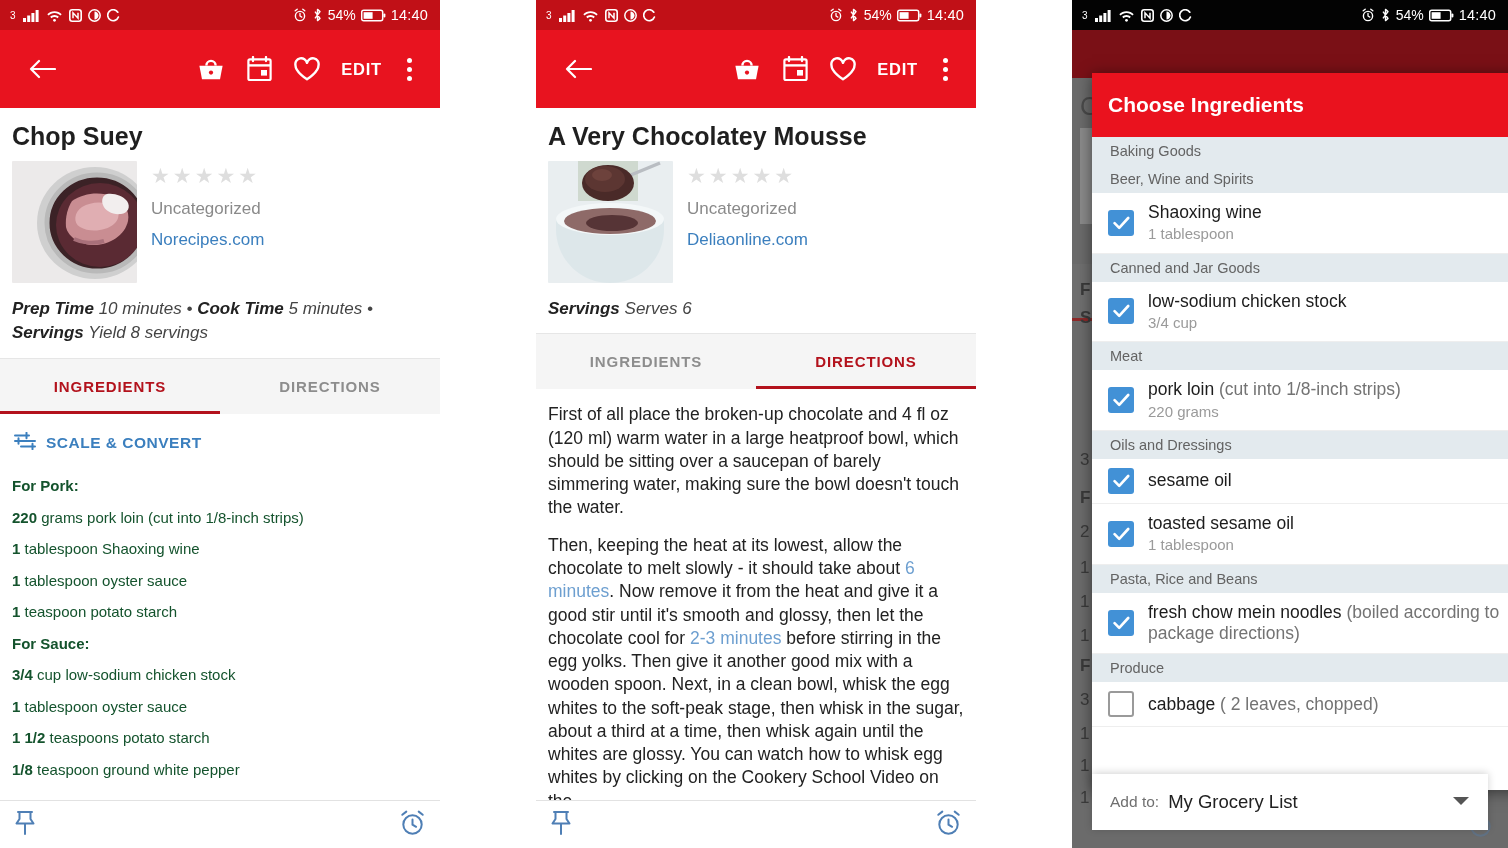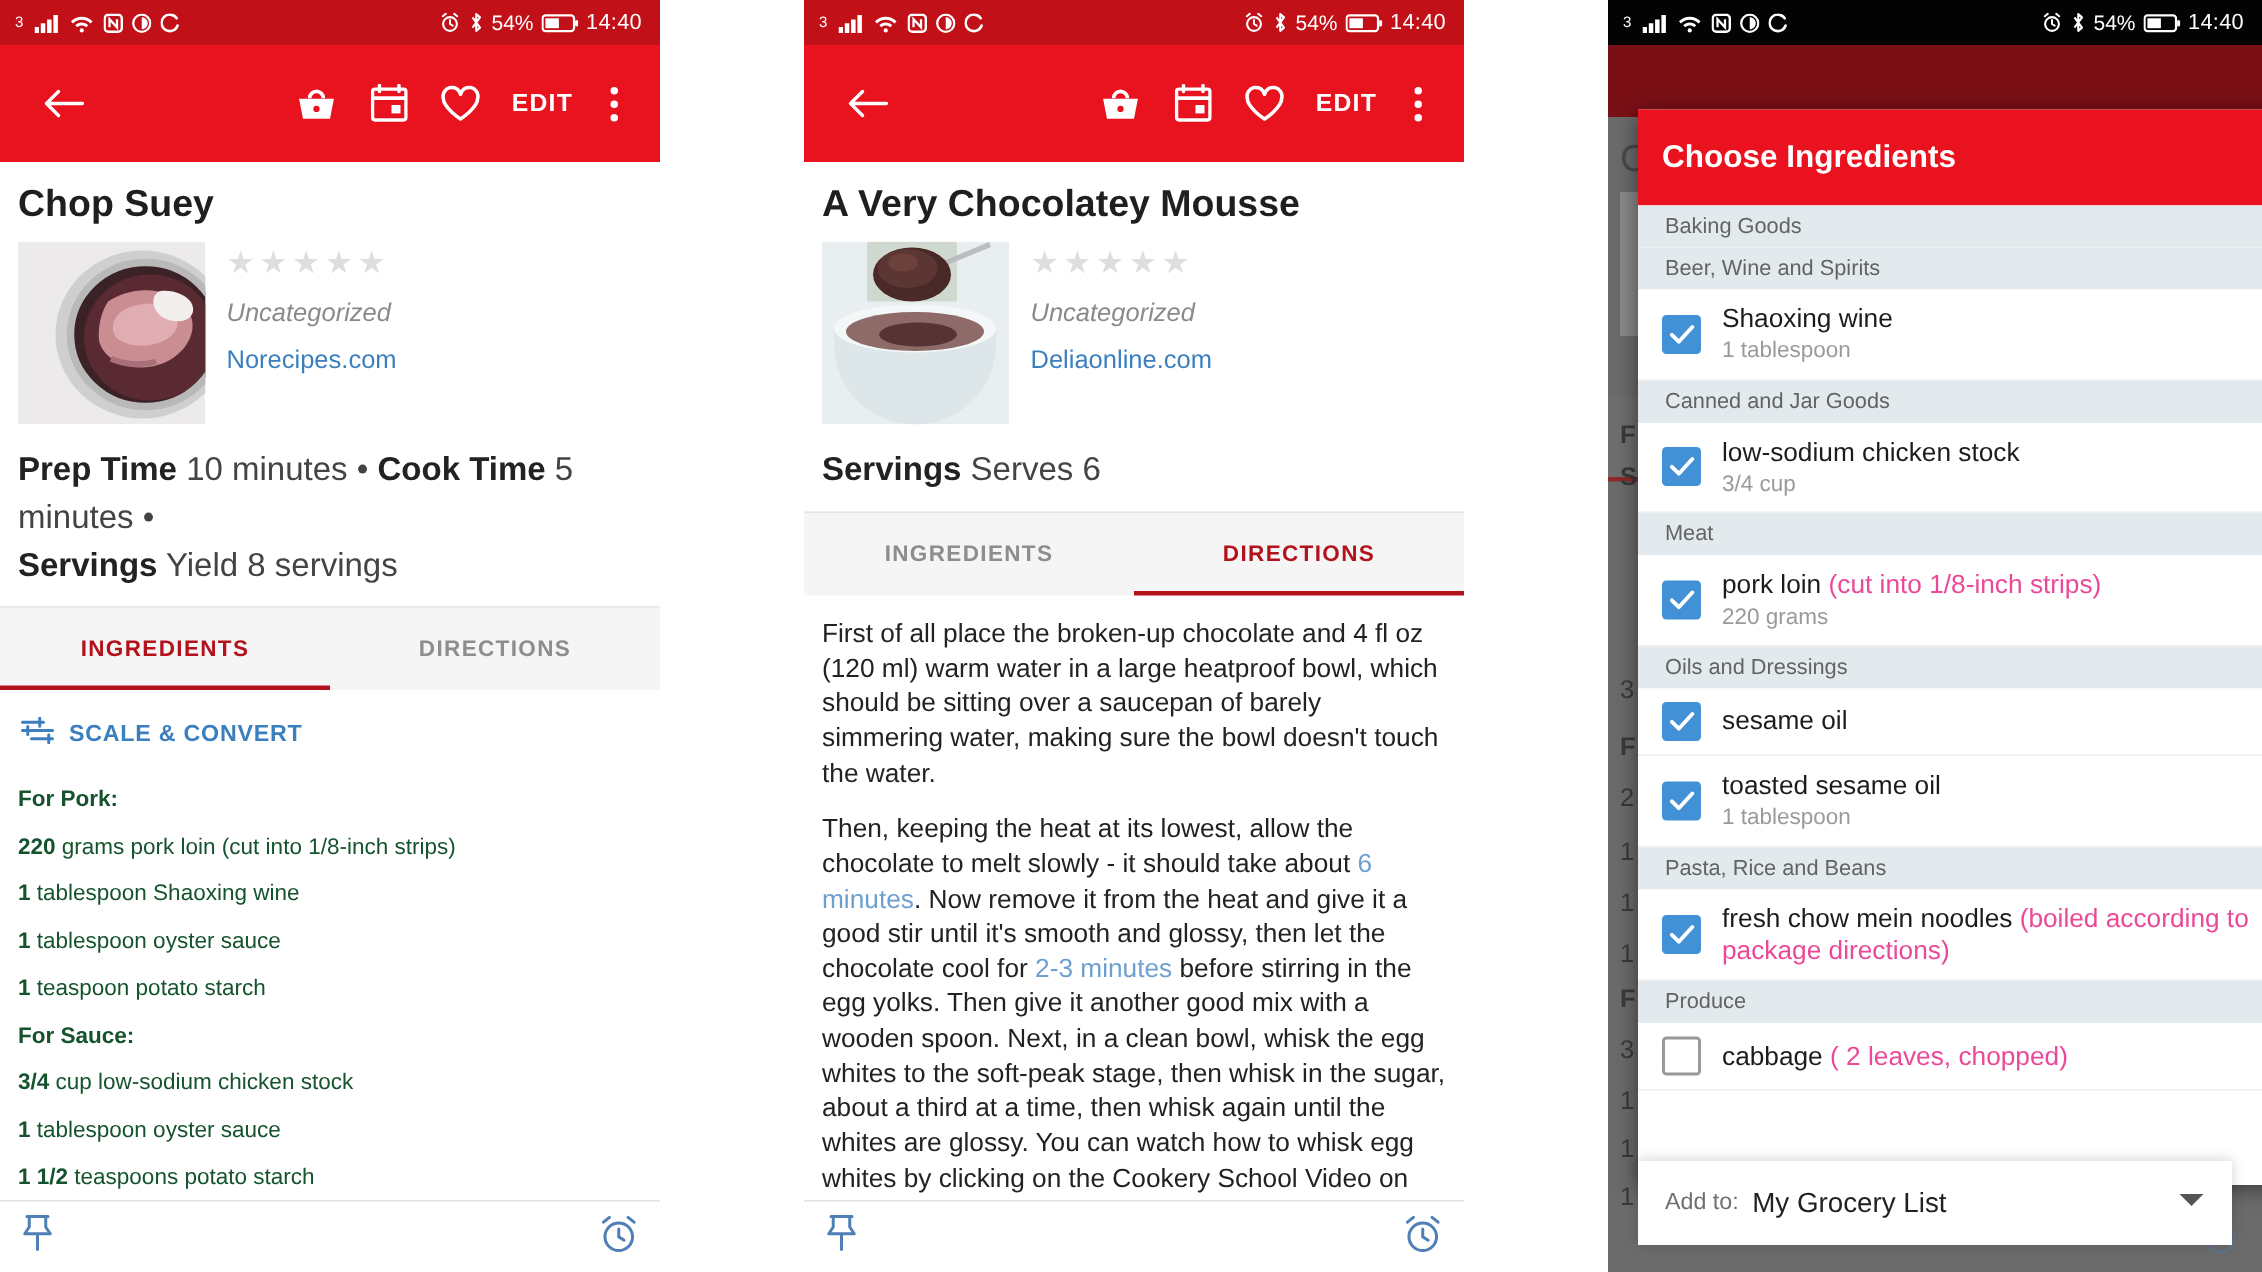--- a/index.html
+++ b/index.html
@@ -52,23 +52,23 @@
   
   .content { background: #fff; }
   .recipe-title {
     font-size: 25px; color: #1f1f1f; padding: 14px 12px 10px 12px;
     font-weight: 700; line-height: 1.15;
   }
   .hero { display: flex; padding: 0 12px; gap: 14px; }
   .thumb { width: 125px; height: 122px; flex: 0 0 125px; border-radius: 1px; overflow: hidden; }
   .meta { padding-top: 4px; }
   .stars { font-size: 21px; color: #dedede; letter-spacing: 3px; line-height: 1; }
-  .cat { font-style: italic; color: #8a8a8a; font-size: 17px; margin-top: 13px; }
+  .cat { color: #8a8a8a; font-size: 17px; margin-top: 13px; }
   .src { color: #3b7fbe; font-size: 17px; margin-top: 11px; }
-  .times { padding: 14px 12px 12px 12px; font-size: 22px; color: #444; line-height: 1.45; }
+  .times { padding: 14px 12px 12px 12px; font-size: 17px; color: #444; line-height: 1.45; font-style: italic; }
   .times b { color: #222; font-weight: 700; }
 
   
   .tabs { display: flex; background: #f5f5f5; height: 56px; border-top: 1px solid #e6e6e6; }
   .tab { flex: 1; display: flex; align-items: center; justify-content: center;
          font-size: 15px; font-weight: 700; letter-spacing: .9px; color: #8d8d8d;
          position: relative; }
   .tab.active { color: #b3121c; }
   .tab.active::after { content: ""; position: absolute; left: 0; right: 0; bottom: 0;
                        height: 3px; background: #b3121c; }
@@ -107,21 +107,21 @@
   .dlg-body { flex: 1; overflow: hidden; background: #fff; }
   .grp { background: #e3eaee; color: #636363; font-size: 14.5px;
          padding: 6px 0 6px 18px; }
   .item { display: flex; align-items: center; gap: 14px; padding: 9px 12px 9px 16px;
           border-bottom: 1px solid #eee; background: #fff; }
   .cb { width: 26px; height: 26px; flex: 0 0 26px; background: #4291d6; border-radius: 3px;
         display: flex; align-items: center; justify-content: center; }
   .cb svg { display: block; }
   .it-txt { line-height: 1.22; }
   .it-name { font-size: 17.5px; color: #1c1c1c; }
-  .it-name .paren { color: #ec4899; }
+  .it-name .paren { color: #737373; }
   .it-amt { font-size: 15px; color: #9a9a9a; margin-top: 2px; }
   .dlg-foot { position: absolute; left: 20px; right: 20px; bottom: 18px; height: 56px;
               background: #fff; display: flex; align-items: center; padding: 0 18px;
               box-shadow: 0 -1px 8px rgba(0,0,0,.18); }
   .ft-label { font-size: 15.5px; color: #6f6f6f; margin-right: 9px; }
   .ft-val { font-size: 18.5px; color: #212121; }
   .ft-caret { margin-left: auto; }
   .clip-last { overflow: hidden; }
 </style>
 </head>

